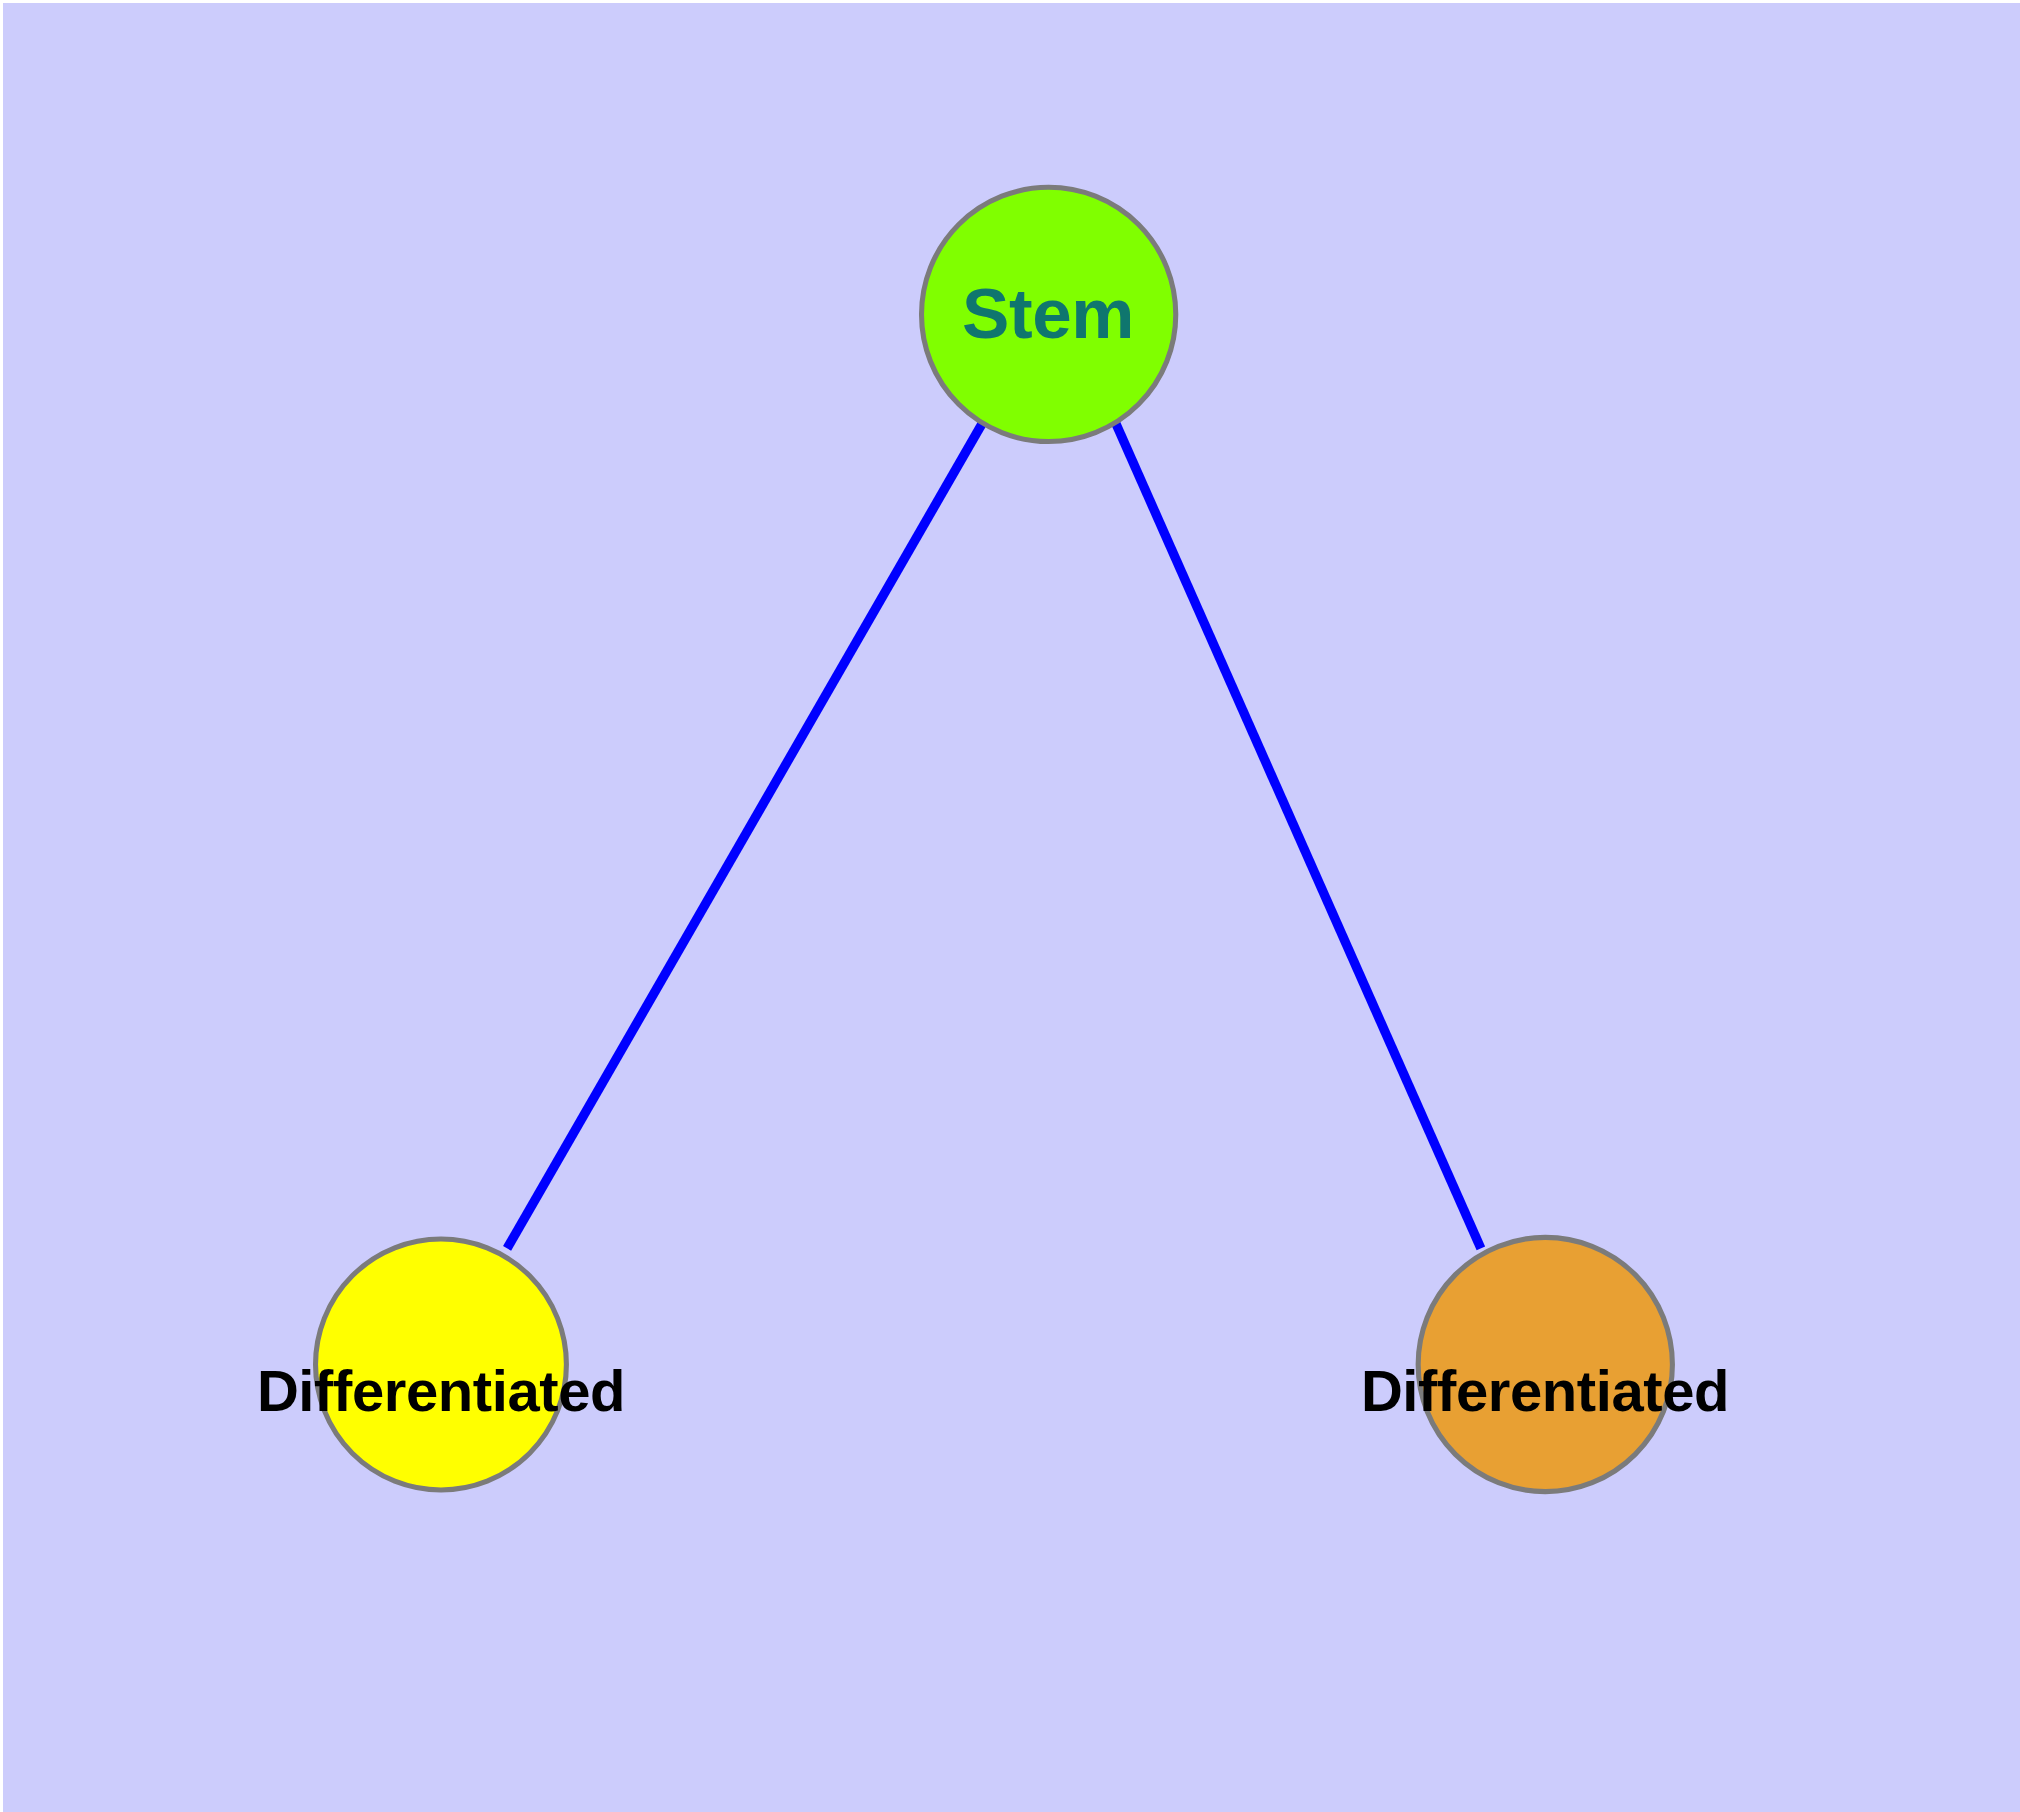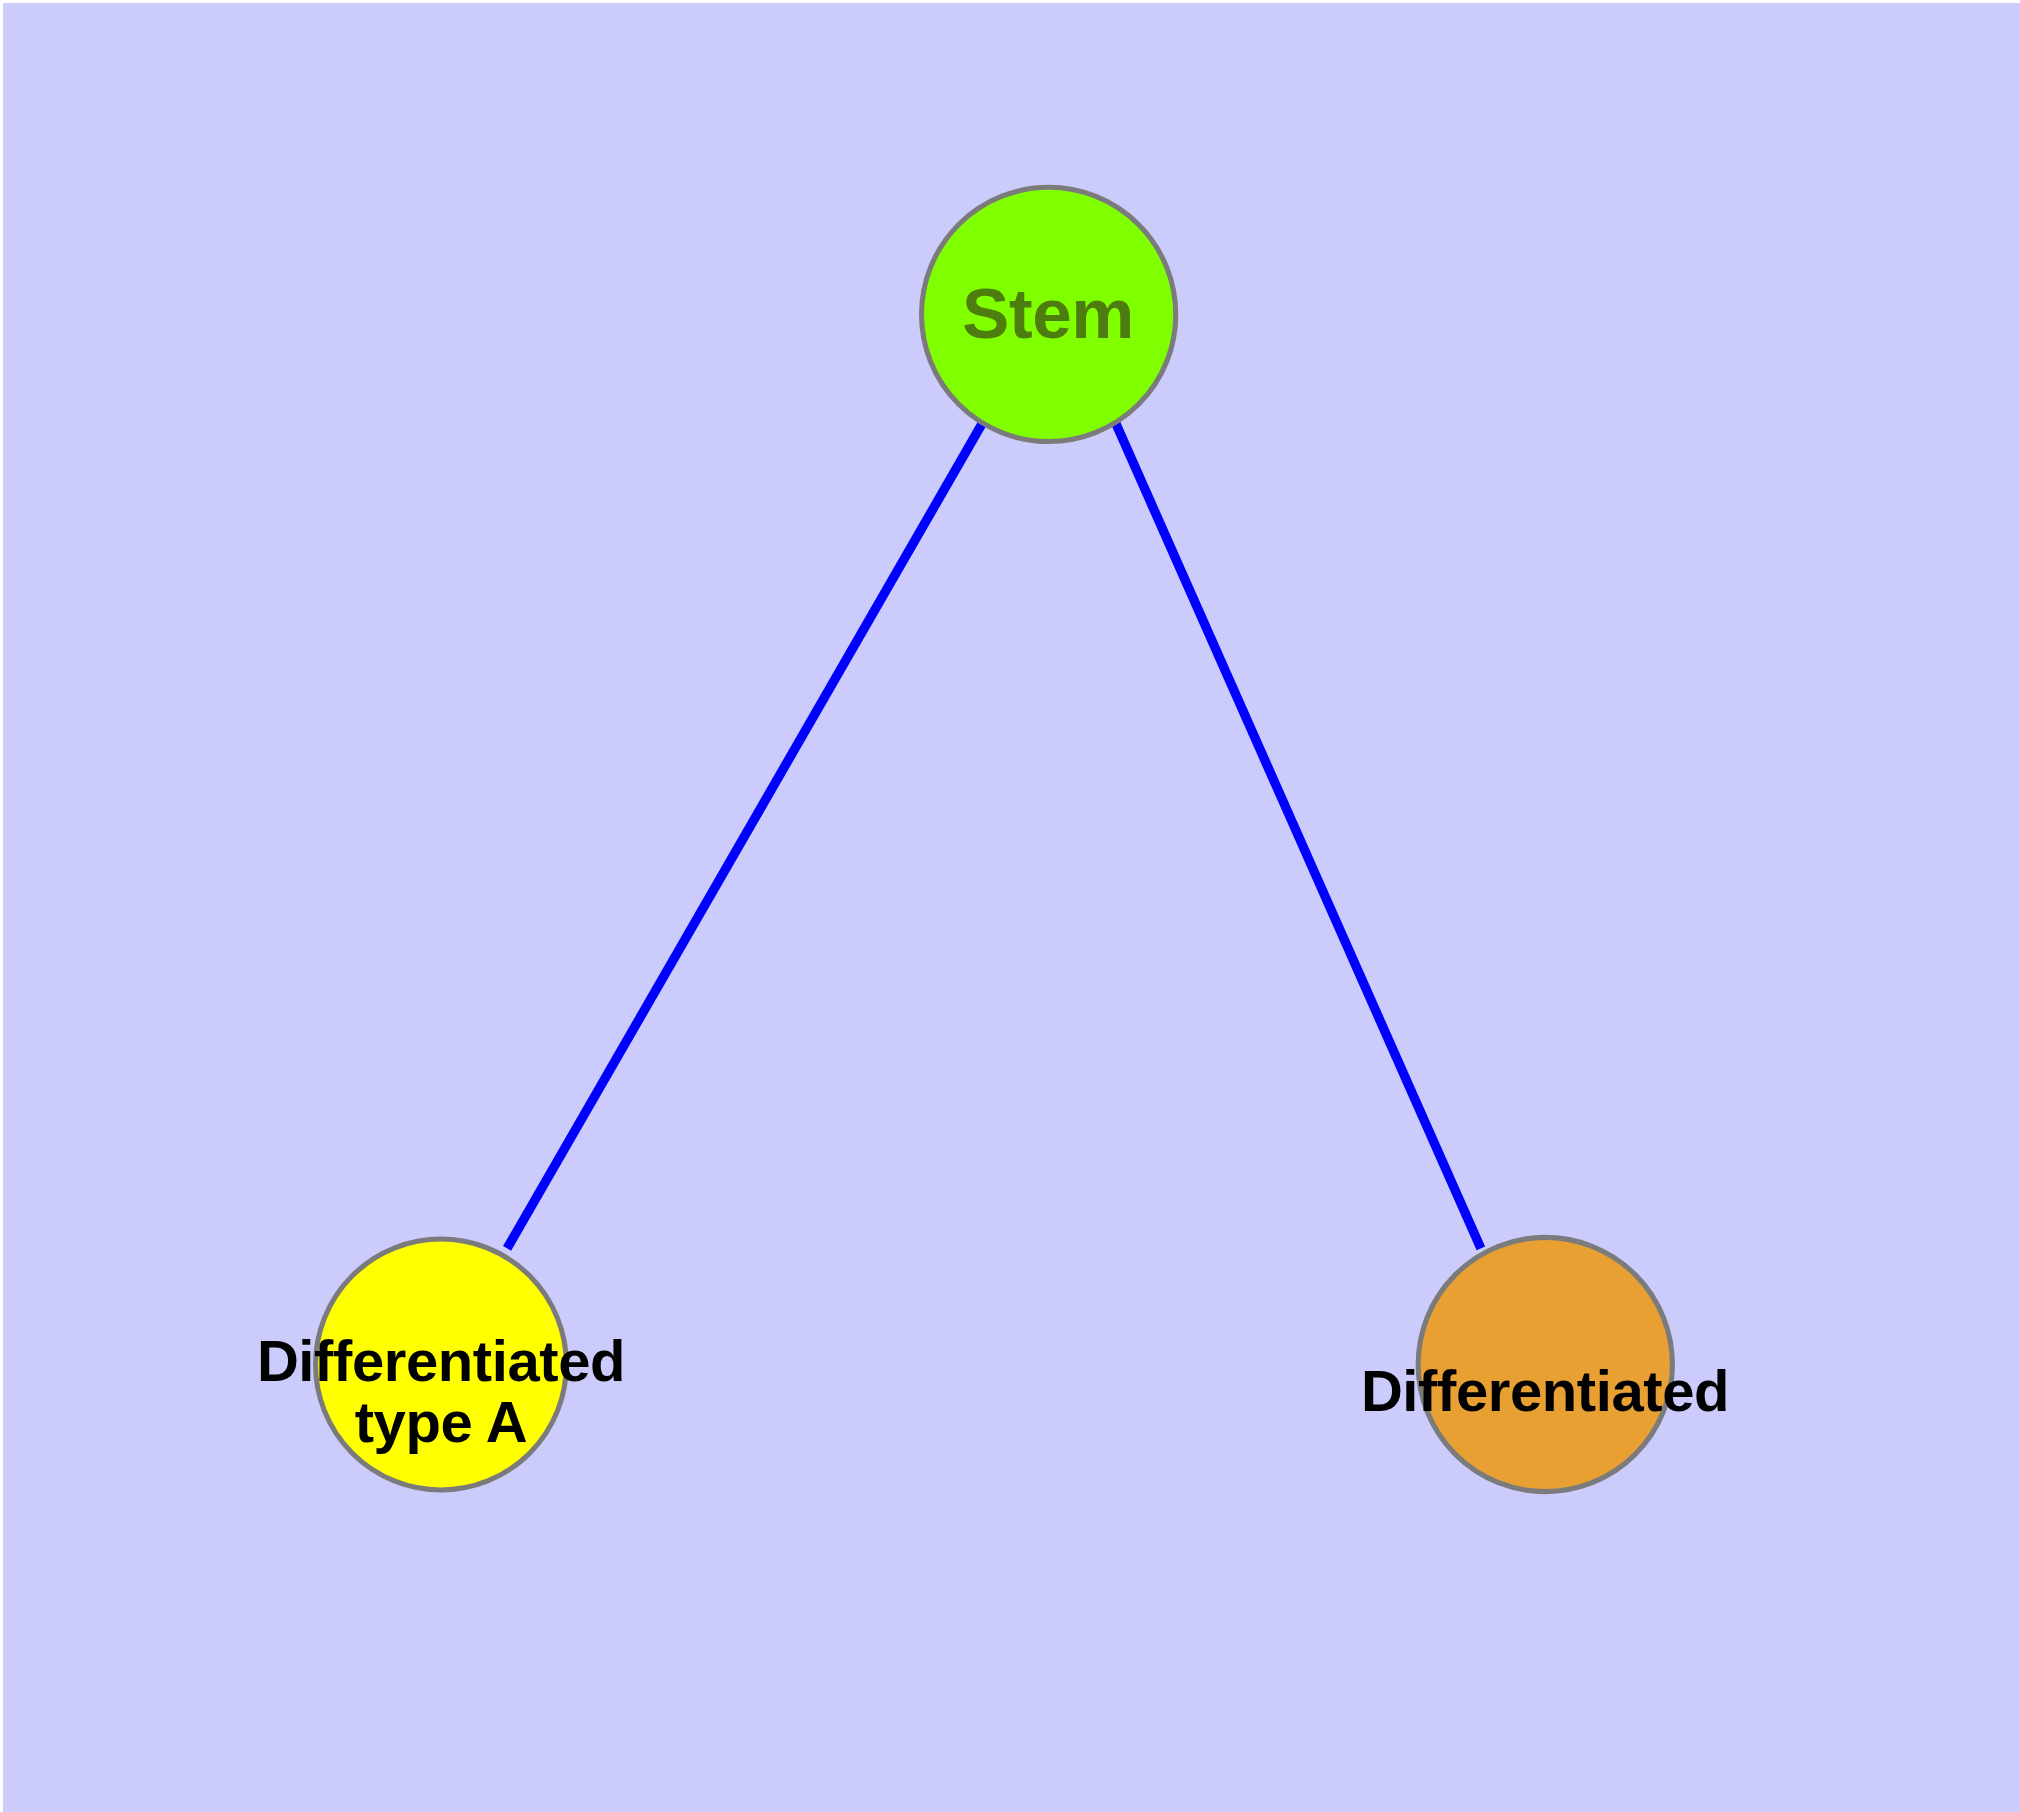--- a/index.html
+++ b/index.html
@@ -74,18 +74,18 @@
         <line class="edge-line" x1="1316" y1="499" x2="1747" y2="1473" stroke="#0000ff" stroke-width="11"></line>
       </g>
     <g id="nodes-group">
         <circle class="node-circle" cx="1237" cy="371" r="150" fill="#80ff00" stroke="#7b7b7b" stroke-width="6"></circle>
         <circle class="node-circle" cx="520" cy="1610" r="148" fill="#ffff00" stroke="#7b7b7b" stroke-width="6"></circle>
         <circle class="node-circle" cx="1823" cy="1610" r="150" fill="#e8a033" stroke="#7b7b7b" stroke-width="6"></circle>
       </g>
   </svg>
 
   <div id="labels-layer">
-      <div class="node-label single" style="left: 1048px; top: 314px; color: #4d7c0f;"><div>Stem</div></div>
-      <div class="node-label multi" style="left: 441px; top: 1365px; color: rgb(0, 0, 0);"><div>Differentiated</div><div>type A</div></div>
+      <div class="node-label single" style="left: 1048px; top: 314px; color: #0f766e;"><div>Stem</div></div>
+      <div class="node-label multi" style="left: 441px; top: 1365px; color: rgb(0, 0, 0);"><div>Differentiated</div></div>
       <div class="node-label multi" style="left: 1545px; top: 1365px; color: rgb(0, 0, 0);"><div>Differentiated</div></div>
     </div>
 </div>
 
 
 </body></html>

